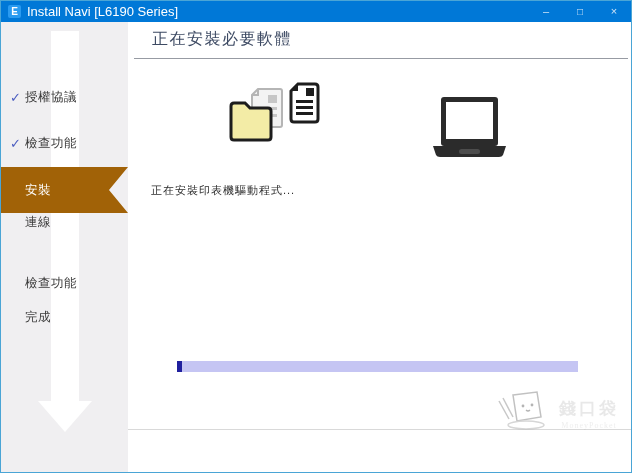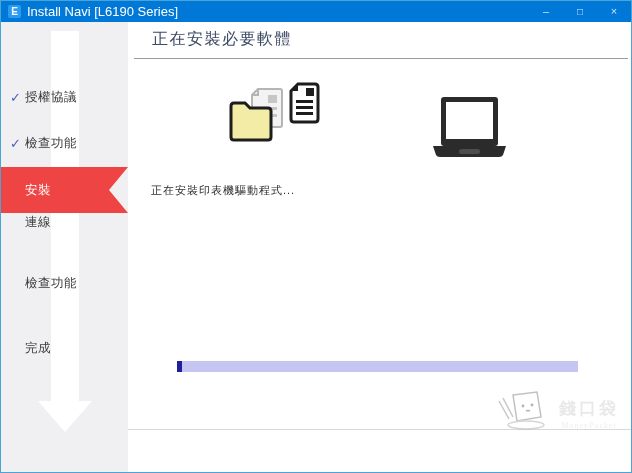--- a/index.html
+++ b/index.html
@@ -51,24 +51,24 @@
   }
   .step .check{
     width:14px; margin-left:9px; color:#4a5cc0; font-size:13px; font-weight:bold;
   }
   .step.done .label{ margin-left:1px;font-family:Liberation Mono, monospace; }
   .step.pending{ padding-left:24px; }
   .step1{ top:67px; }
   .step2{ top:113px; }
   .step4{ top:192px; }
   .step5{ top:253px;text-align:right; }
-  .step6{ top:318px; }
+  .step6{ top:287px; }
   .step-active{
     position:absolute; left:0; top:145px; width:127px; height:46px;
-    background:#ef4444; color:#fff; display:flex; align-items:center;
+    background:#a16207; color:#fff; display:flex; align-items:center;
     padding-left:24px; font-size:12.5px; letter-spacing:0.5px;
     clip-path:polygon(0 0,100% 0,calc(100% - 19px) 50%,100% 100%,0 100%);
   }
 
   
   .main{ position:relative; flex:1; background:#fff; }
   .page-heading{
     position:absolute; left:24px; top:7px;
     font-size:16px; color:#3d4a63; letter-spacing:1.5px;
   }

